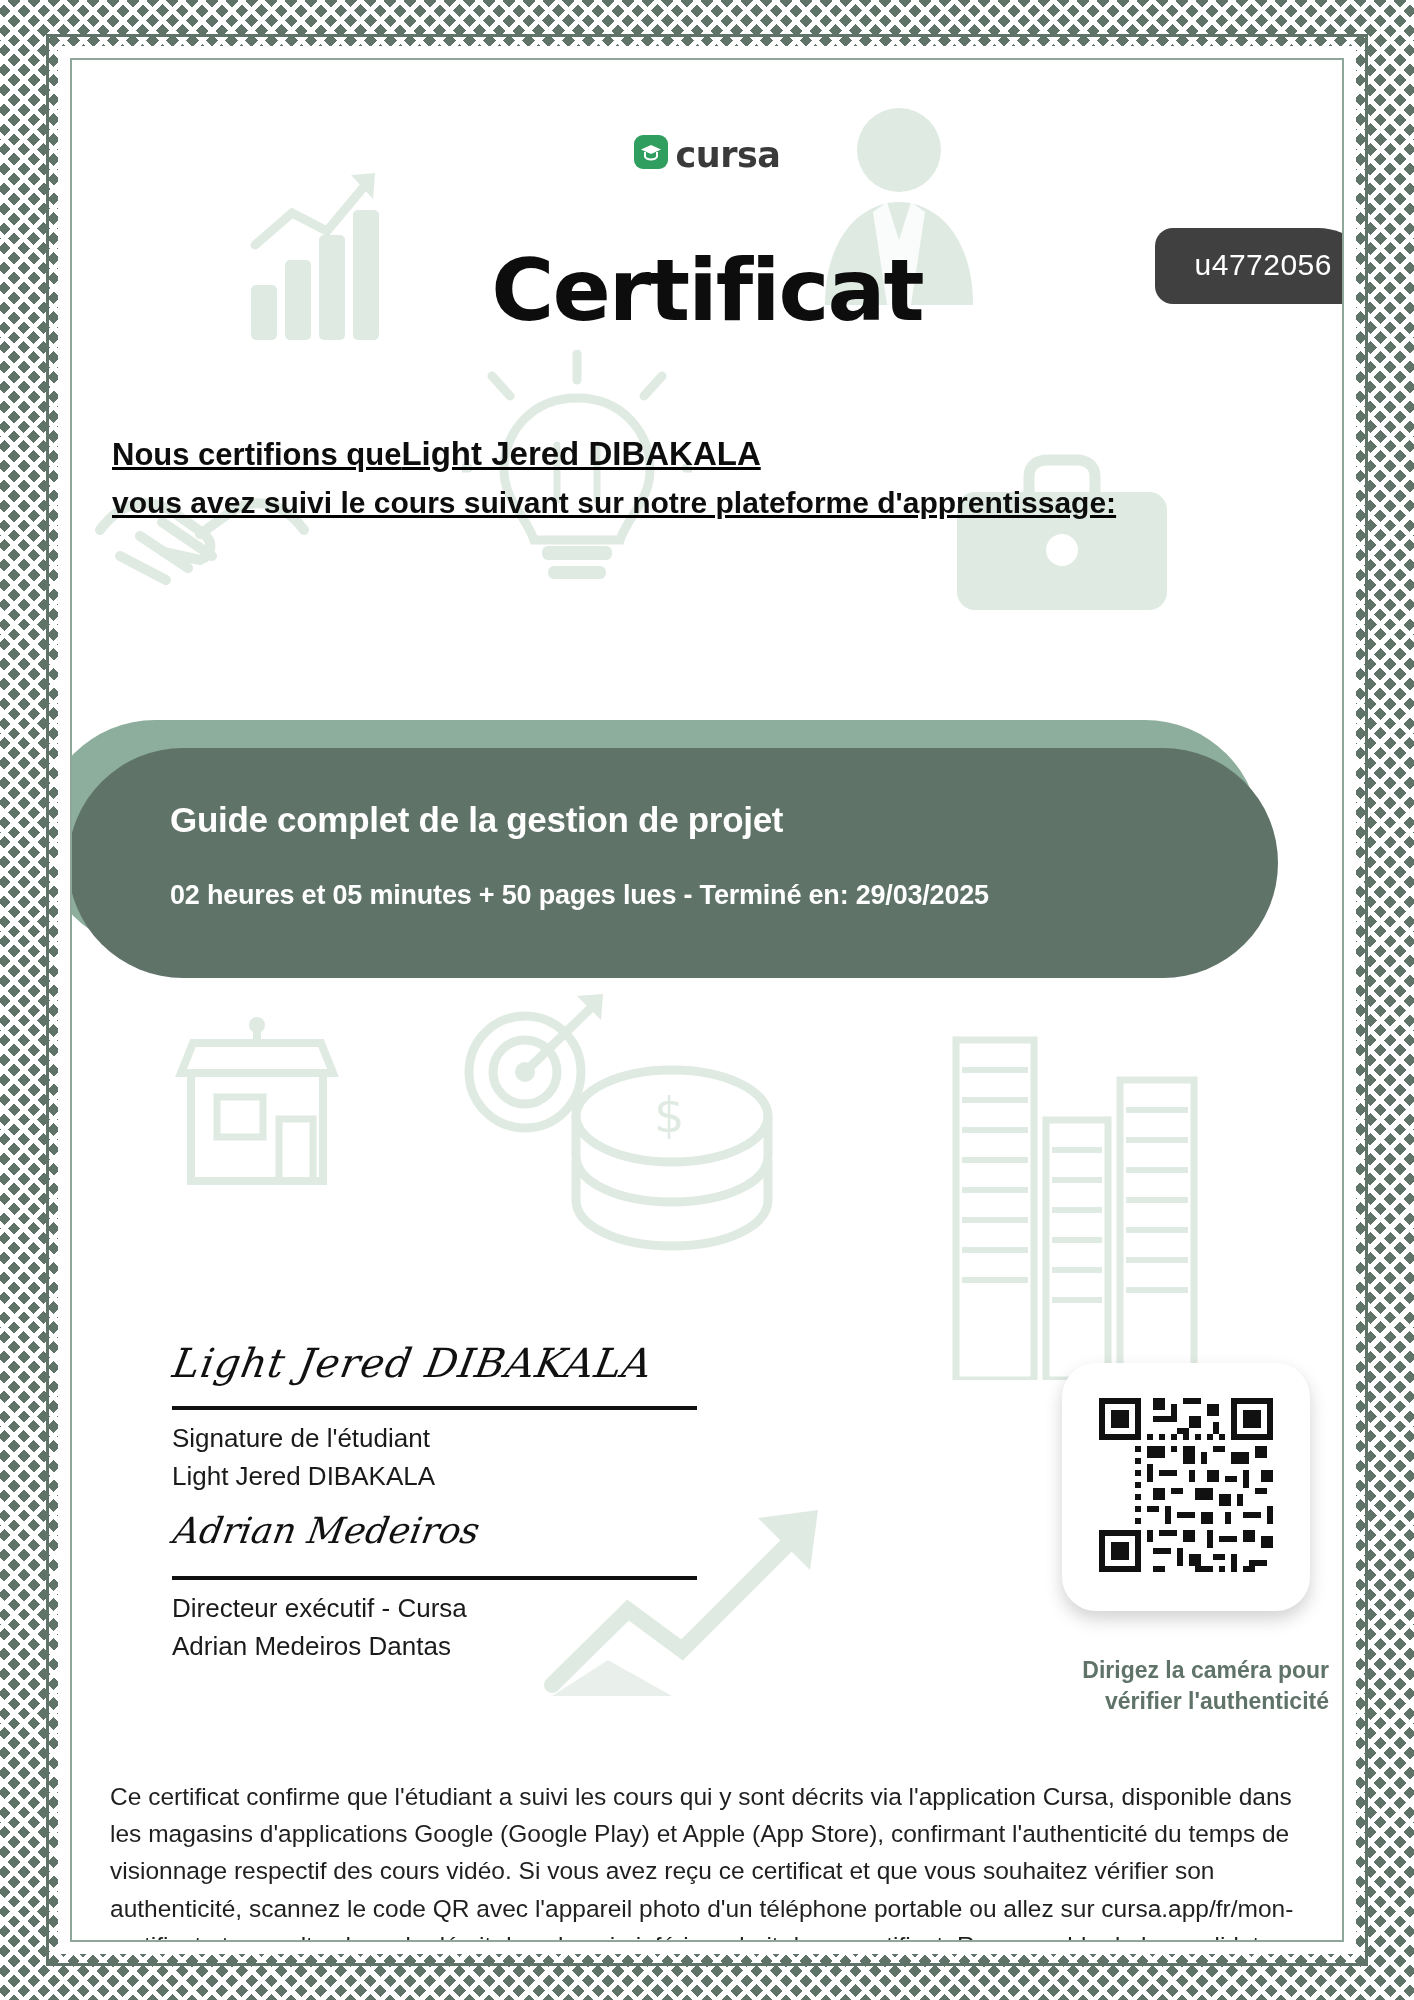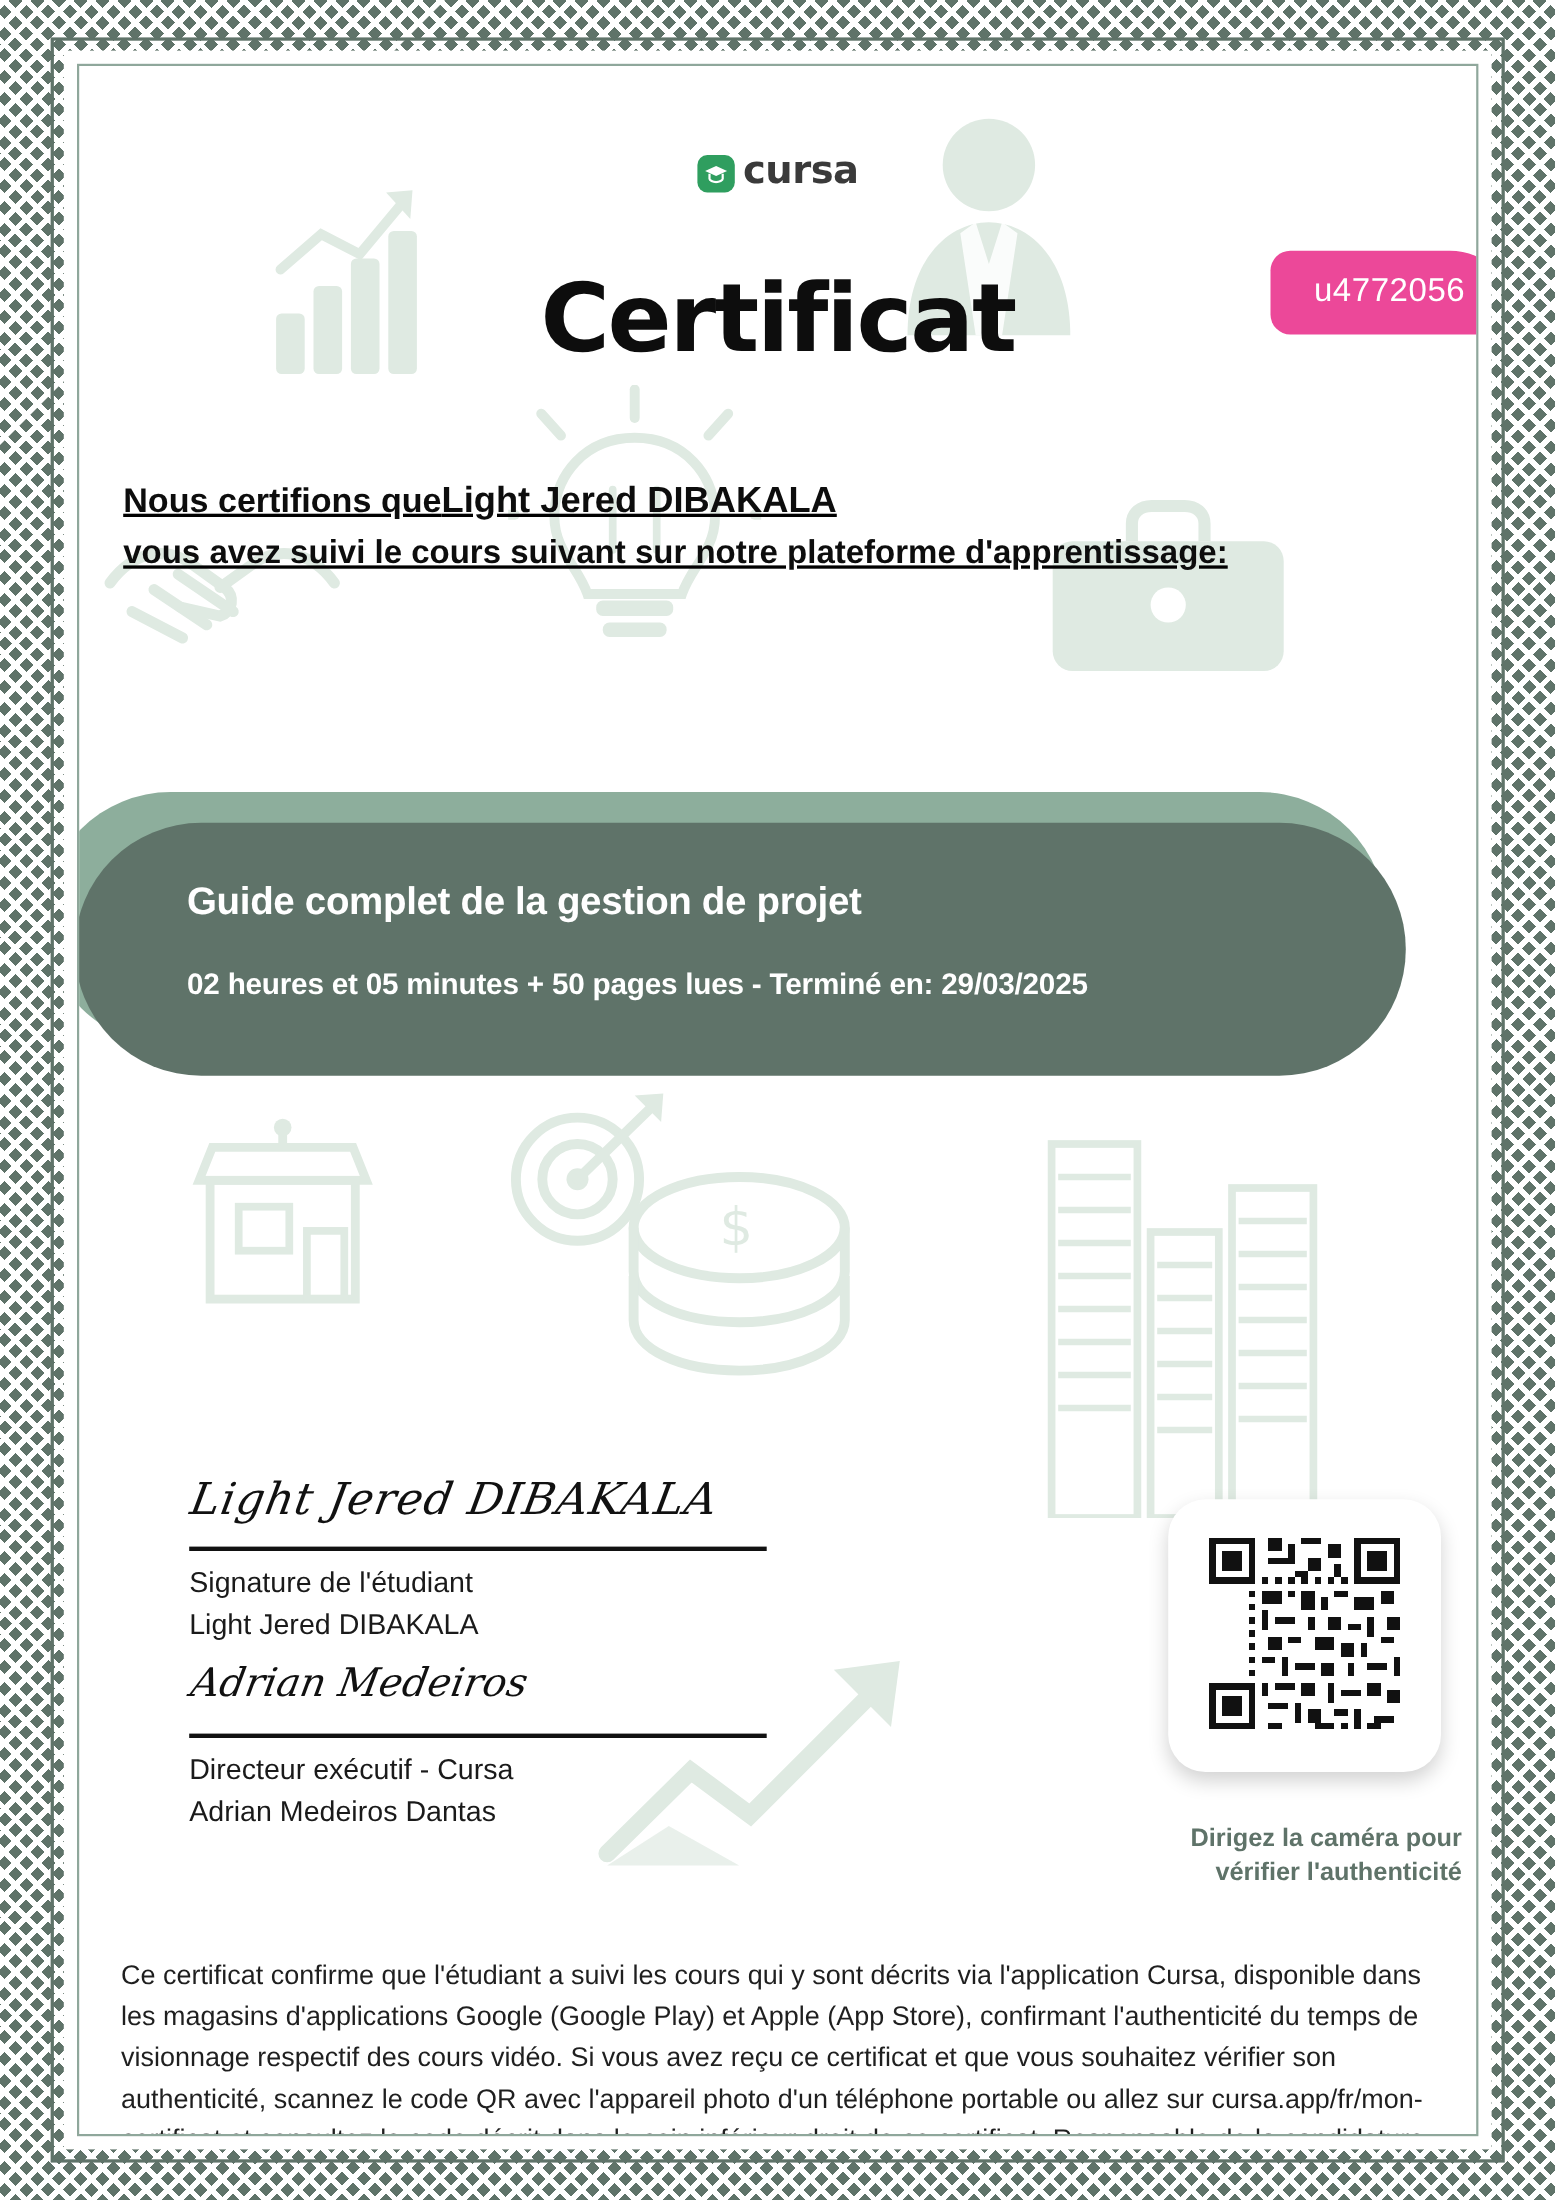--- a/index.html
+++ b/index.html
@@ -69,21 +69,21 @@
   .wm { position: absolute; opacity: 1; }
   .wm svg { display: block; }
 
   
   .logo-row {
     position: absolute;
     left: 0; top: 75px;
     width: 100%;
     display: flex;
     justify-content: center;
-    align-items: flex-end;
+    align-items: flex-start;
     gap: 8px;
   }
   .logo-mark {
     width: 34px; height: 34px;
     background: #2f9e5f;
     border-radius: 9px;
     display: flex; align-items: center; justify-content: center;
   }
   .logo-text {
     font-size: 35px;
@@ -103,21 +103,21 @@
     font-weight: bold;
     letter-spacing: -2px;
     color: #0d0d0d;
     font-family: "DejaVu Sans", sans-serif;
   }
 
   
   .code-badge {
     position: absolute;
     right: -36px; top: 168px;
-    background: #ec4899;
+    background: #404040;
     color: #ffffff;
     font-size: 30px;
     padding: 20px 46px 22px 40px;
     border-radius: 18px 0 0 18px;
     border-top-right-radius: 60px;
     letter-spacing: 0.5px;
     white-space: nowrap;
   }
 
   

